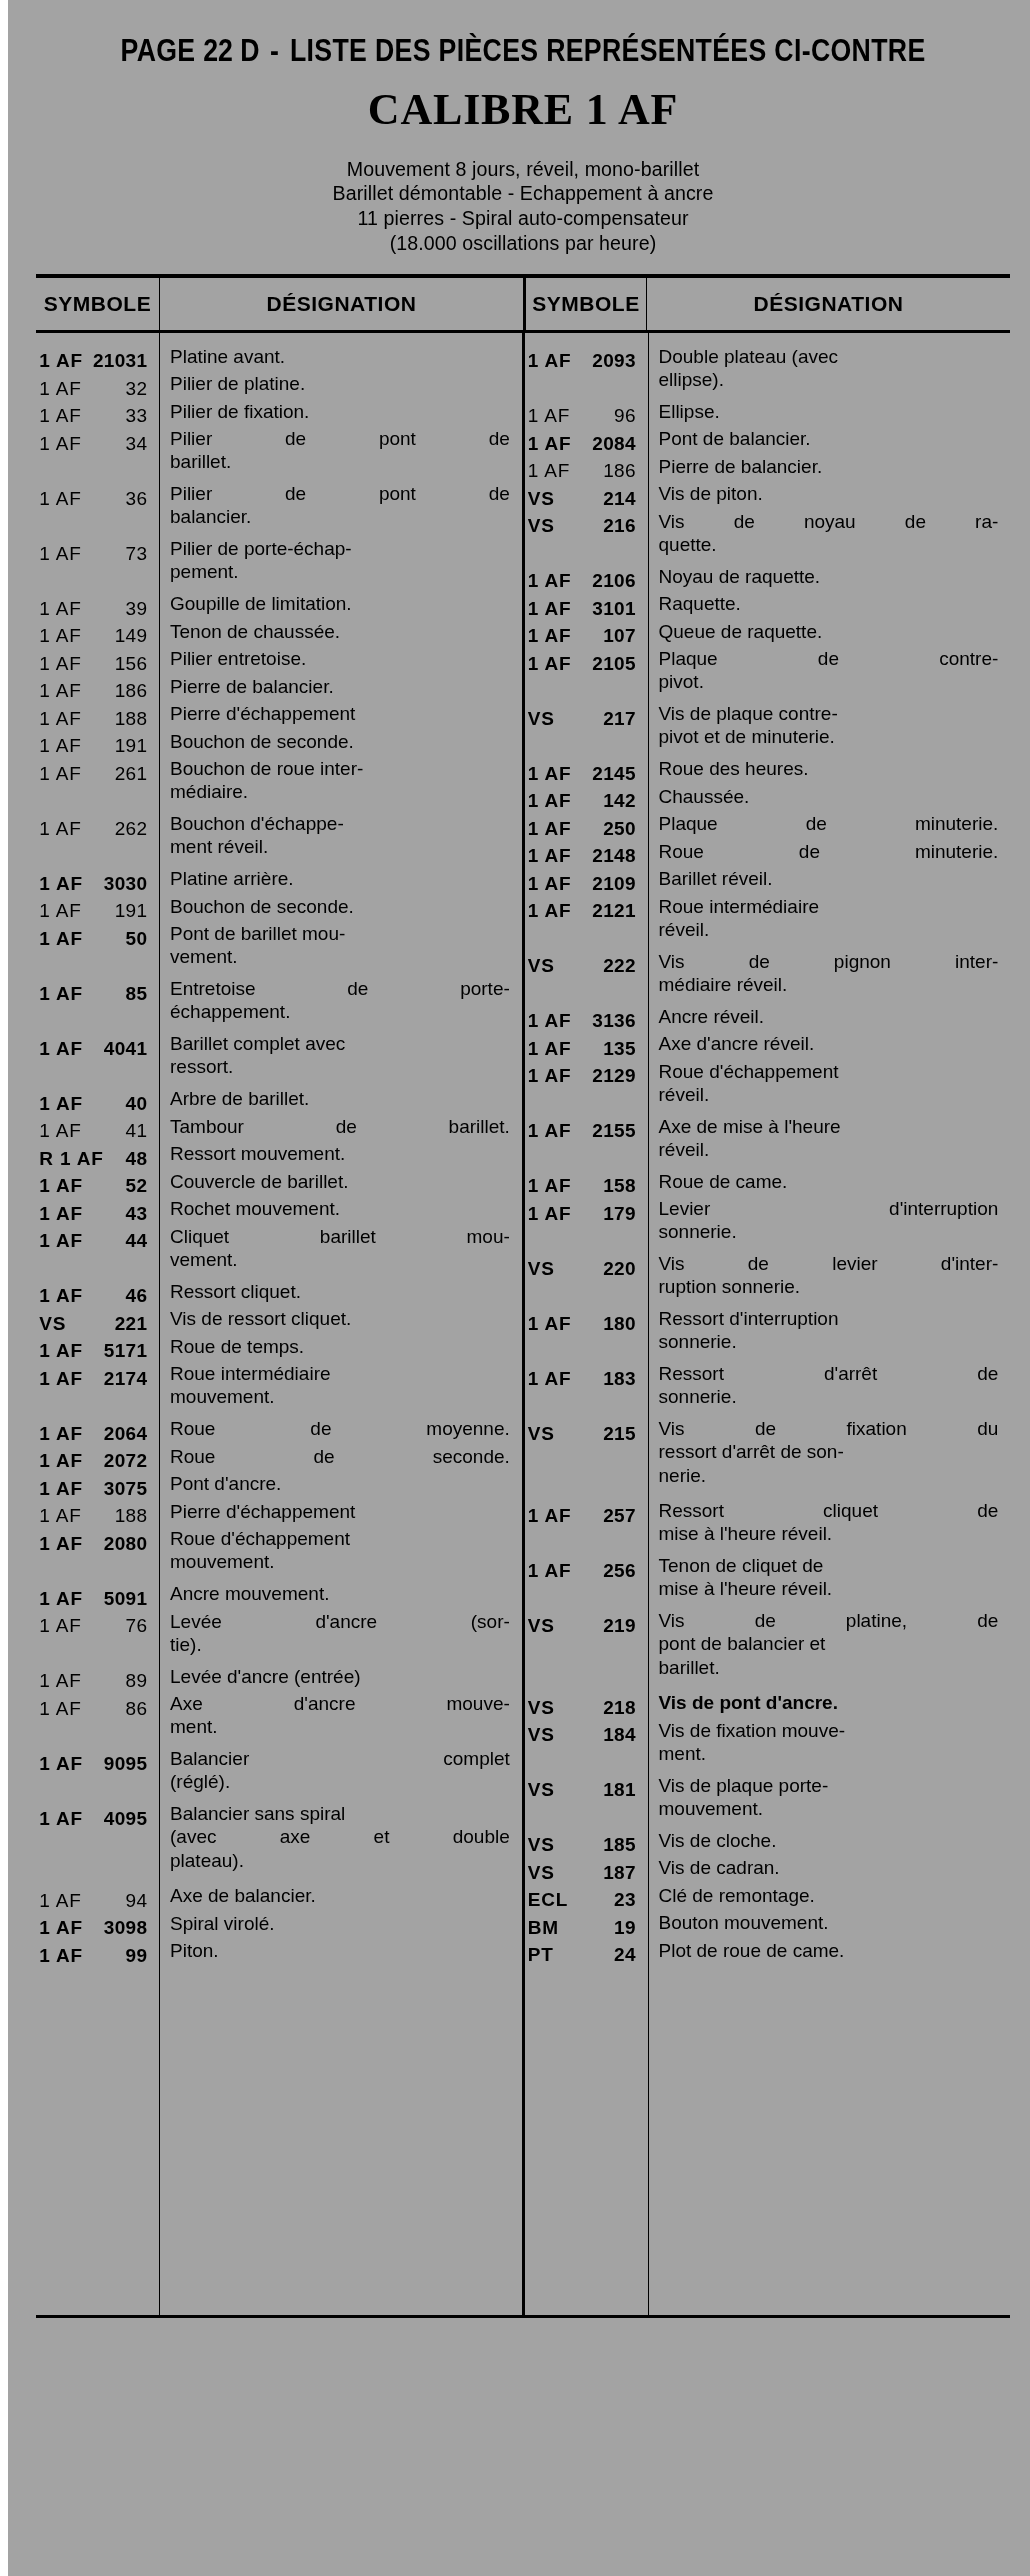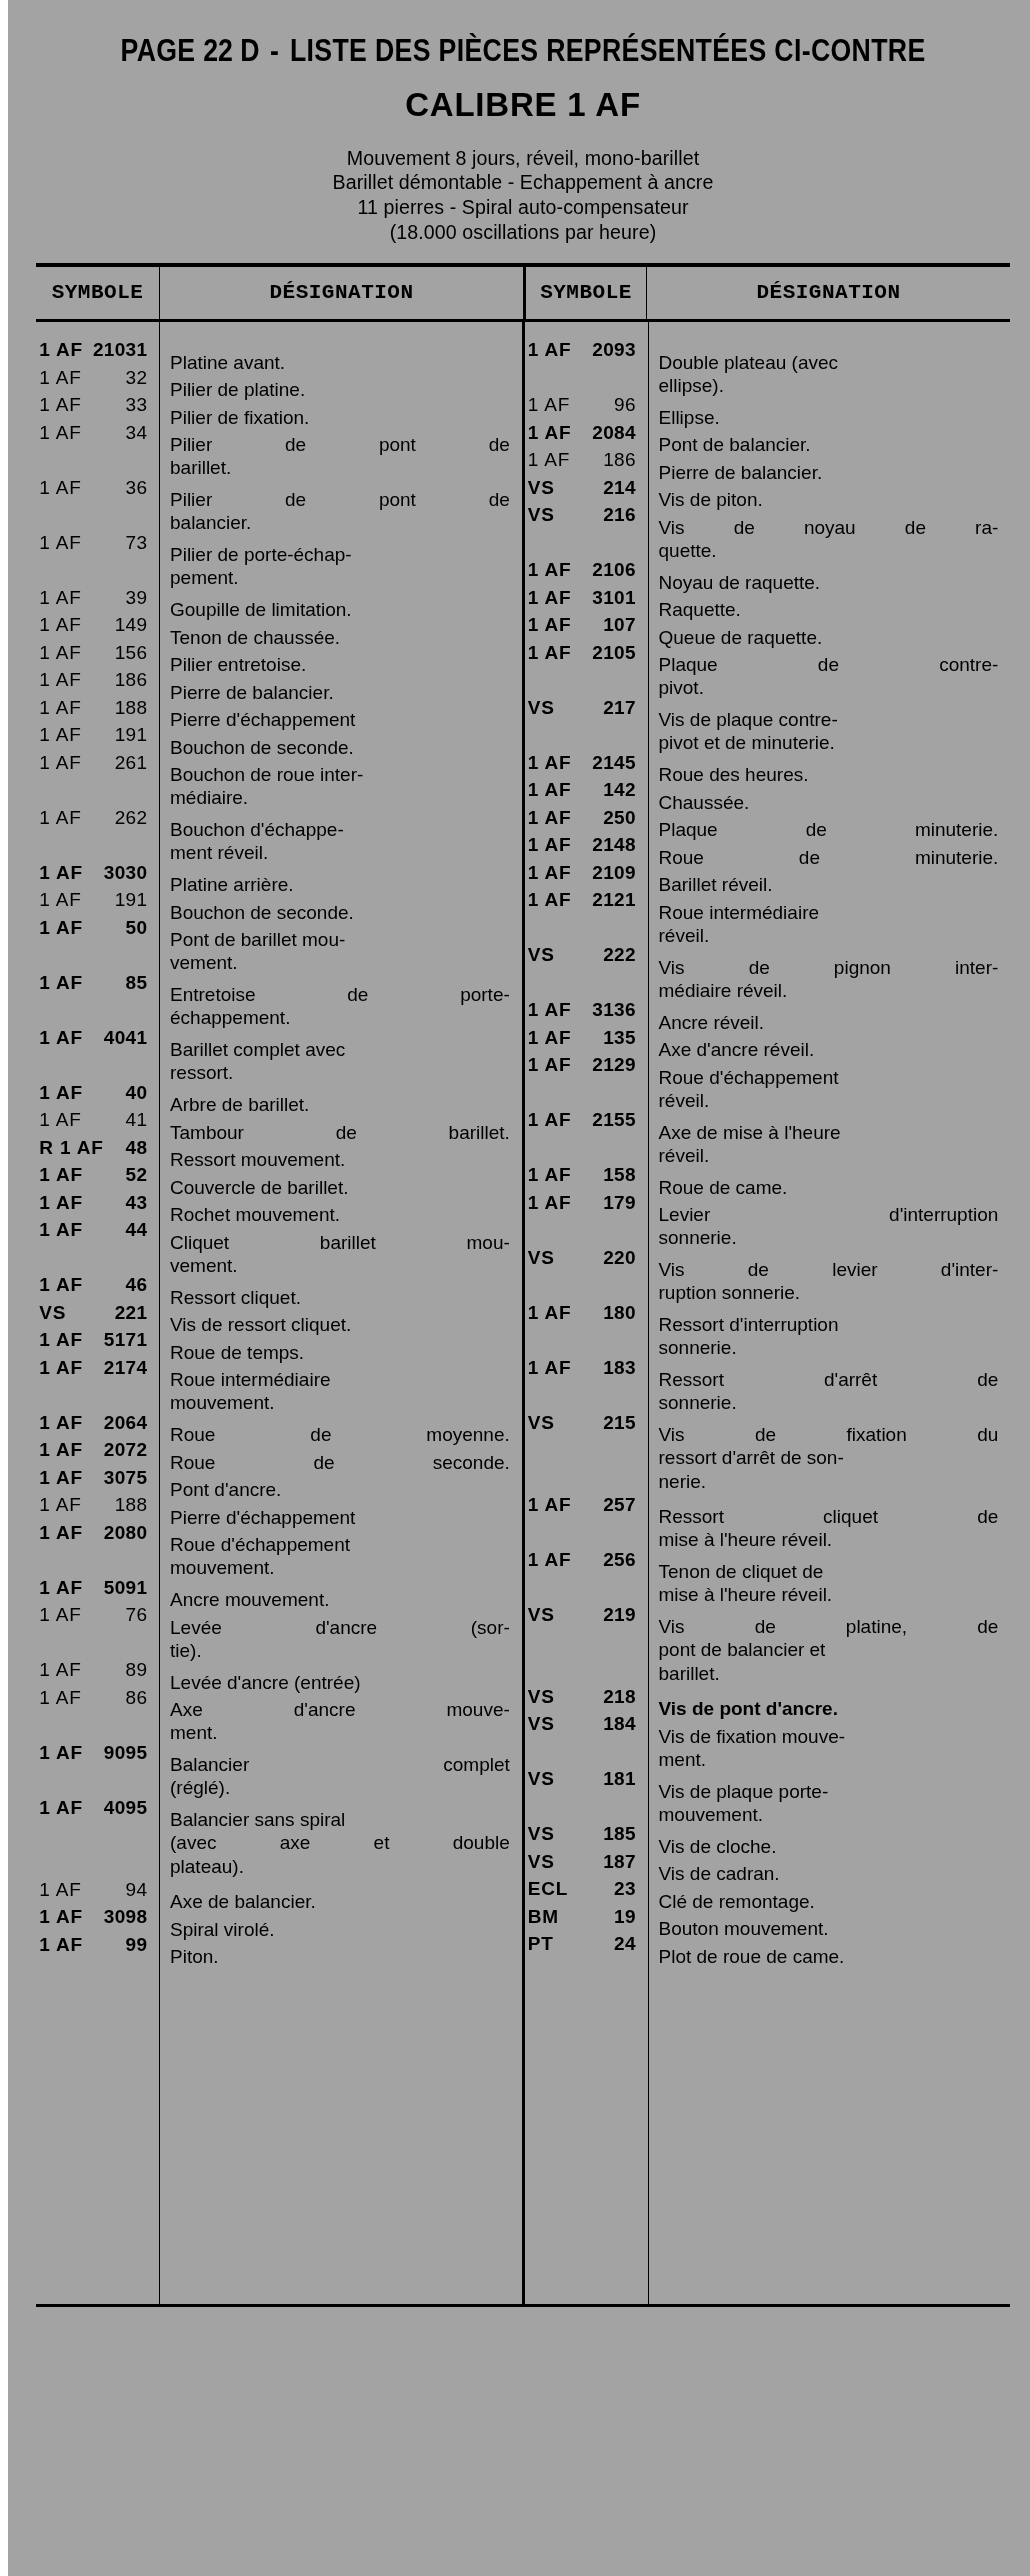--- a/index.html
+++ b/index.html
@@ -28,25 +28,26 @@
     line-height:1;
     white-space:nowrap;
     transform:scaleX(0.86);
     transform-origin:center center;
     margin:0;
   }
   .main-title .page-word{font-weight:bold;}
   .main-title .page-num{font-weight:900;letter-spacing:0px;}
   .main-title .dash{font-weight:bold;padding:0 3.3px;}
   .calibre{
-    font-size:33px;
+    font-size:44px;
     font-weight:bold;
     letter-spacing:0.8px;
     margin:21.7px 0 0 0;
     line-height:1;
+    font-family:Liberation Serif, serif;
   }
   .subtitle{
     margin:25px 0 0 0;
     font-size:19.6px;
     line-height:1.26;
     letter-spacing:0.1px;
   }
   .subtitle div{white-space:nowrap;}
 
   
@@ -54,21 +55,20 @@
     margin:18.3px 28px 0 28px;
     border-top:4.2px solid #000;
     border-bottom:none;
     position:relative;
   }
   .thead{
     display:flex;
     border-bottom:3.3px solid #000;
     height:52px;
     align-items:center;
-    font-family:Liberation Mono, monospace;
   }
   .thead .cell{
     font-size:21px;
     font-weight:bold;
     letter-spacing:0.5px;
     text-align:center;
     display:flex;
     align-items:center;
     justify-content:center;
     height:100%;
@@ -85,21 +85,21 @@
 
   .sym-col{
     width:123px;flex:0 0 123px;
     box-sizing:border-box;
     padding-top:18.3px;
   }
   .des-col{
     flex:1 1 auto;
     box-sizing:border-box;
     border-left:1.7px solid #000;
-    padding-top:29px;
+    padding-top:12px;
   }
 
   .row{
     display:flex;
     box-sizing:border-box;
   }
   
   .sym{
     display:flex;
     justify-content:space-between;

